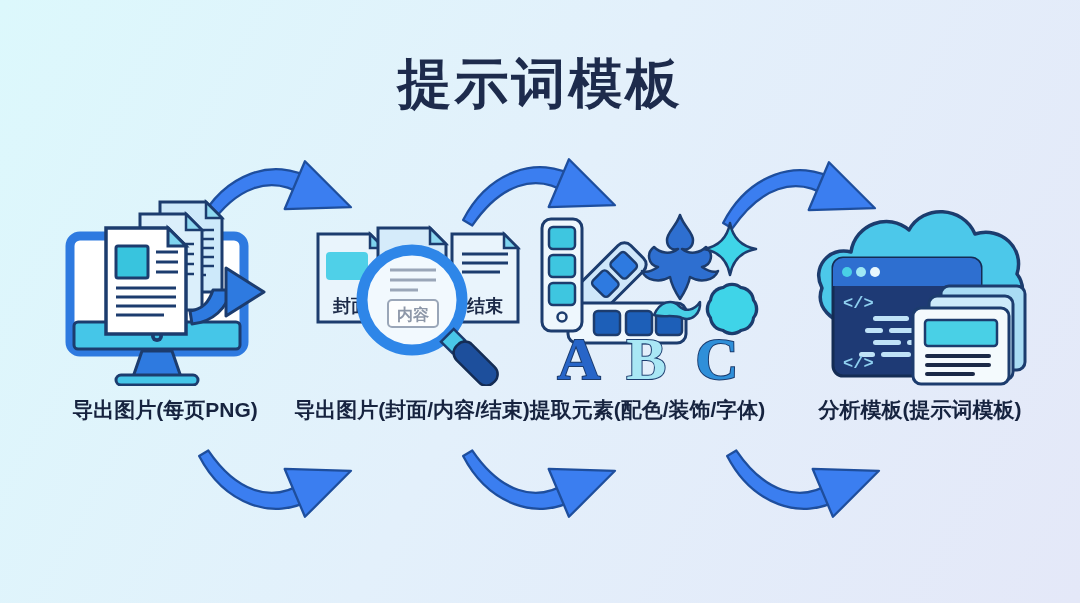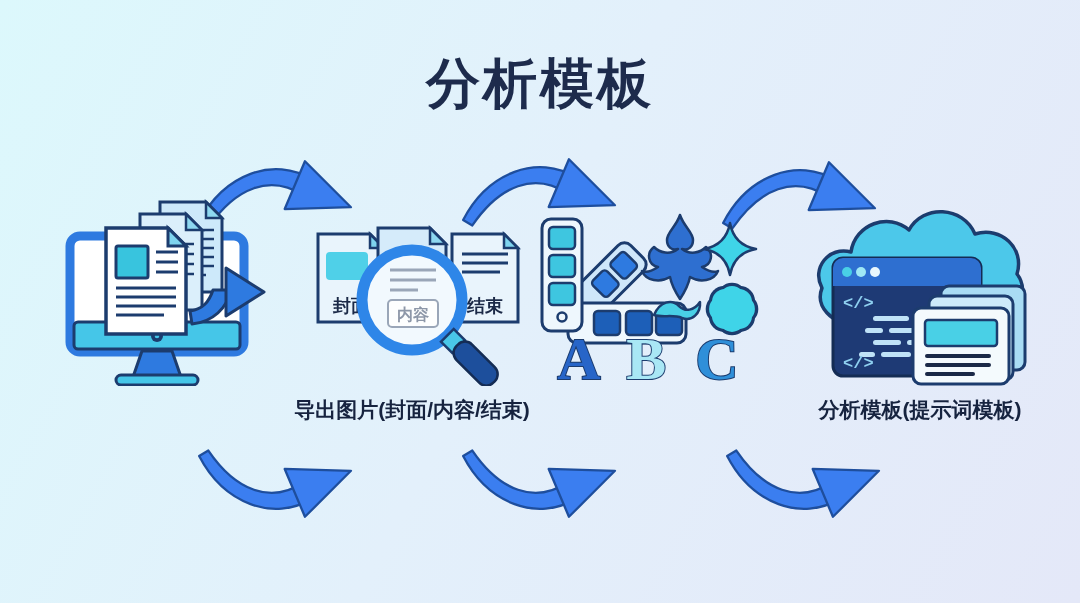--- a/index.html
+++ b/index.html
@@ -40,21 +40,21 @@
 
   <svg width="0" height="0" style="position:absolute" aria-hidden="true">
     <defs>
       <g id="curve-arrow">
         <path d="M7 76 C 34 24, 88 4, 130 30 L 120 47 C 85 24, 47 38, 17 82 Z" fill="#3b7ef0" stroke="#1e4e9d" stroke-width="2.5" stroke-linejoin="round"></path>
         <polygon points="122,10 172,60 100,62" fill="#3b7ef0" stroke="#1e4e9d" stroke-width="2.5" stroke-linejoin="round"></polygon>
       </g>
     </defs>
   </svg>
 
-  <div class="title">分析模板</div>
+  <div class="title">提示词模板</div>
 
   <svg class="arrow at1" viewBox="0 0 180 100">
       <use href="#curve-arrow"></use>
     </svg>
   <svg class="arrow at2" viewBox="0 0 180 100">
       <use href="#curve-arrow"></use>
     </svg>
   <svg class="arrow at3" viewBox="0 0 180 100">
       <use href="#curve-arrow"></use>
     </svg>
@@ -111,20 +111,21 @@
           <line x1="56" y1="110" x2="116" y2="110"></line>
             <line x1="56" y1="119" x2="104" y2="119"></line>
         </g>
 
         <g>
           <path d="M132 128 C 153 126 167 112 171 94 L 153 94 C 149 106 143 113 130 115 Z" fill="#2e7ae0" stroke="#1c3c6e" stroke-width="3" stroke-linejoin="round"></path>
           <polygon points="166,72 204,96 166,120" fill="#2e7ae0" stroke="#1c3c6e" stroke-width="3" stroke-linejoin="round"></polygon>
         </g>
       </svg>
     </div>
+    <div class="step-label">导出图片(每页PNG)</div>
   </div>
 
   <div class="step s2">
     <div class="icon-box">
       <svg width="220" height="178" viewBox="0 0 220 178">
 
         <path d="M16 26 h52 l14 14 v74 h-66 Z" fill="#e9f4fc" stroke="#1c3c6e" stroke-width="3"></path>
         <path d="M68 26 l14 14 h-14 Z" fill="#7fd4ee" stroke="#1c3c6e" stroke-width="2.5"></path>
         <rect x="24" y="44" width="42" height="28" rx="4" fill="#4fd0e8"></rect>
         <text x="49" y="104" text-anchor="middle" font-size="18" font-weight="bold" fill="#1b2947">封面</text>
@@ -198,20 +199,21 @@
           <rect x="-20" y="-20" width="40" height="40" rx="13" fill="#3fd4e8" transform="rotate(45)"></rect>
         </g>
 
         <text class="serif-letters" x="118" y="168" text-anchor="middle" font-size="60" font-weight="bold" paint-order="stroke" stroke="#1c3c6e" stroke-width="2">
           <tspan fill="#2765c8">A</tspan>
           <tspan dx="14" fill="#a9e7f5">B</tspan>
           <tspan dx="14" fill="#2f8fd9">C</tspan>
         </text>
       </svg>
     </div>
+    <div class="step-label">提取元素(配色/装饰/字体)</div>
   </div>
 
   <div class="step s4">
     <div class="icon-box">
       <svg width="235" height="190" viewBox="0 0 235 190">
 
         <path d="M52 128 C 28 128 12 110 19 92 C 8 72 26 50 48 56 C 52 28 86 16 106 34
                  C 120 8 160 10 172 38 C 198 30 222 52 214 78 C 228 96 214 124 188 126 Z" fill="#4cc8ea" stroke="#1c3c6e" stroke-width="3.5" stroke-linejoin="round"></path>
 
         <g>

